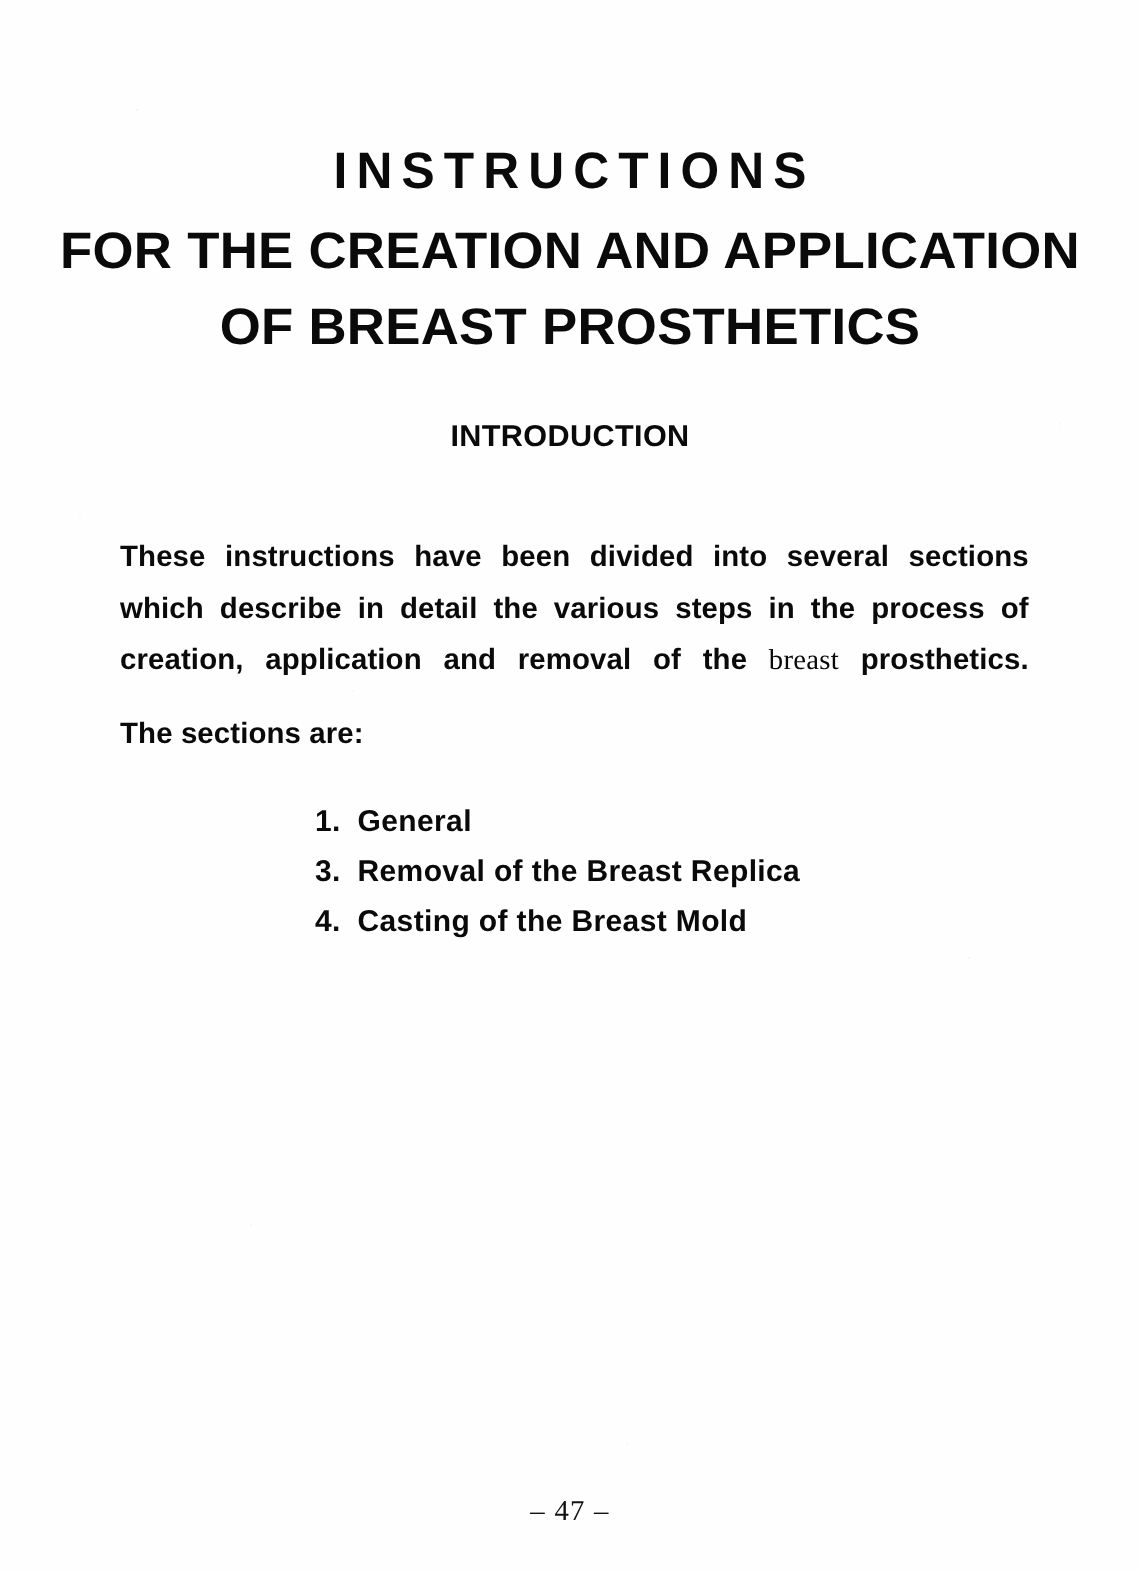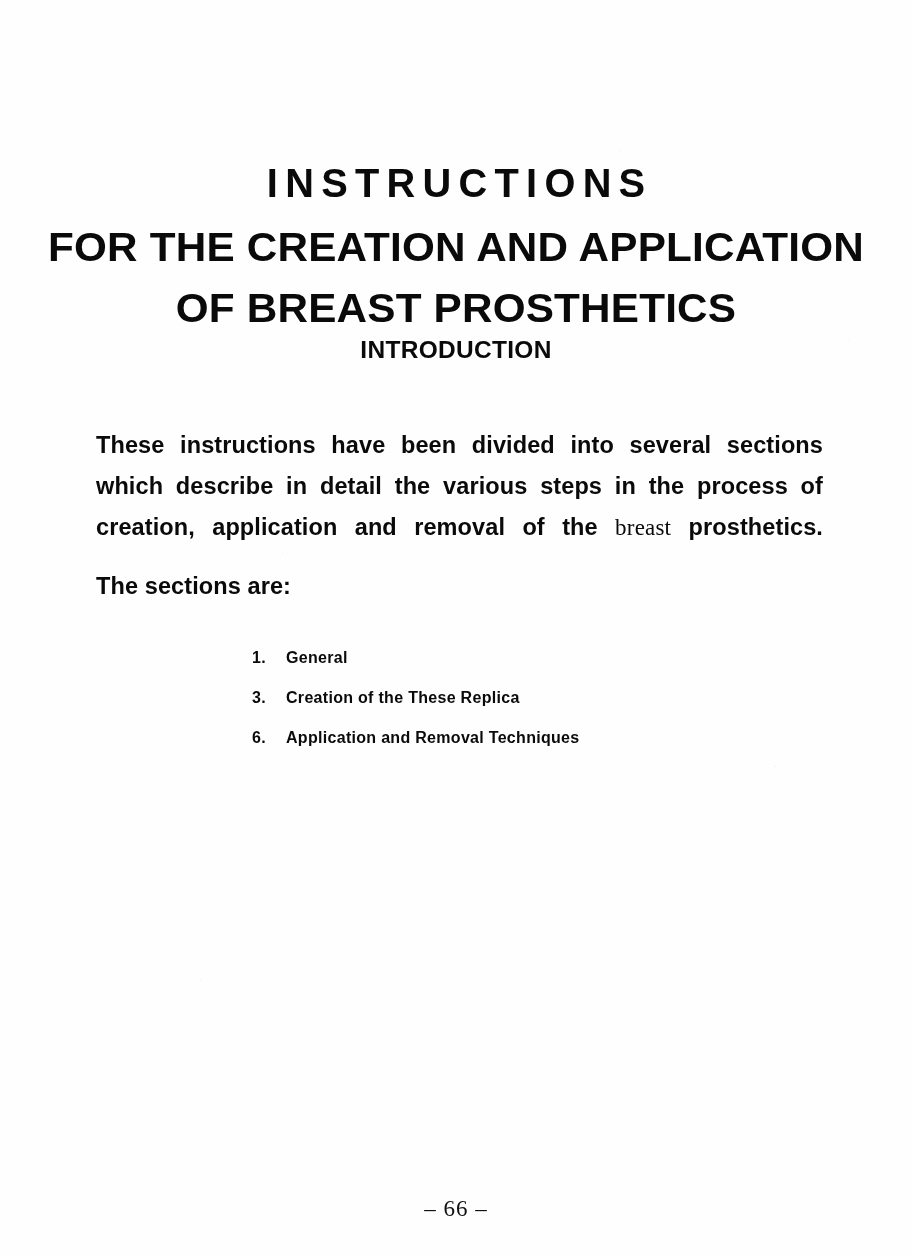--- a/index.html
+++ b/index.html
@@ -30,21 +30,20 @@
       radial-gradient(circle at 93% 27%, rgba(150,150,160,0.07) 0.6px, transparent 1px);
   }
 
   
   .title-block {
     position: absolute;
     left: 0;
     top: 112px;
     width: 912px;
     text-align: center;
-    margin-top: 47px;
   }
 
   .title-line-1 {
     font-size: 41px;
     font-weight: 700;
     letter-spacing: 7.5px;
     line-height: 48px;
     margin: 0;
     text-indent: 7.5px;
     
@@ -122,21 +121,21 @@
   .steps-list {
     position: absolute;
     left: 252px;
     top: 638px;
     margin: 0;
     padding: 0;
     list-style: none;
   }
 
   .step-item {
-    font-size: 16px;
+    font-size: 24px;
     font-weight: 700;
     line-height: 40px;
     letter-spacing: 0.3px;
     white-space: nowrap;
   }
 
   .step-num {
     display: inline-block;
     width: 34px;
   }
@@ -174,23 +173,23 @@
 
   <div class="body-col para-sections">
     <p class="para">The sections are:</p>
   </div>
 
   <ul class="steps-list">
     <li class="step-item">
       <span class="step-num">1.</span><span>General</span>
     </li>
     <li class="step-item">
-      <span class="step-num">3.</span><span>Creation of the These Replica</span>
+      <span class="step-num">3.</span><span>Removal of the Breast Replica</span>
     </li>
     <li class="step-item">
-      <span class="step-num">6.</span><span>Application and Removal Techniques</span>
+      <span class="step-num">4.</span><span>Casting of the Breast Mold</span>
     </li>
   </ul>
 
 
-  <div class="page-number">– 66 –</div>
+  <div class="page-number">– 47 –</div>
 
 </div>
 
 </body></html>

